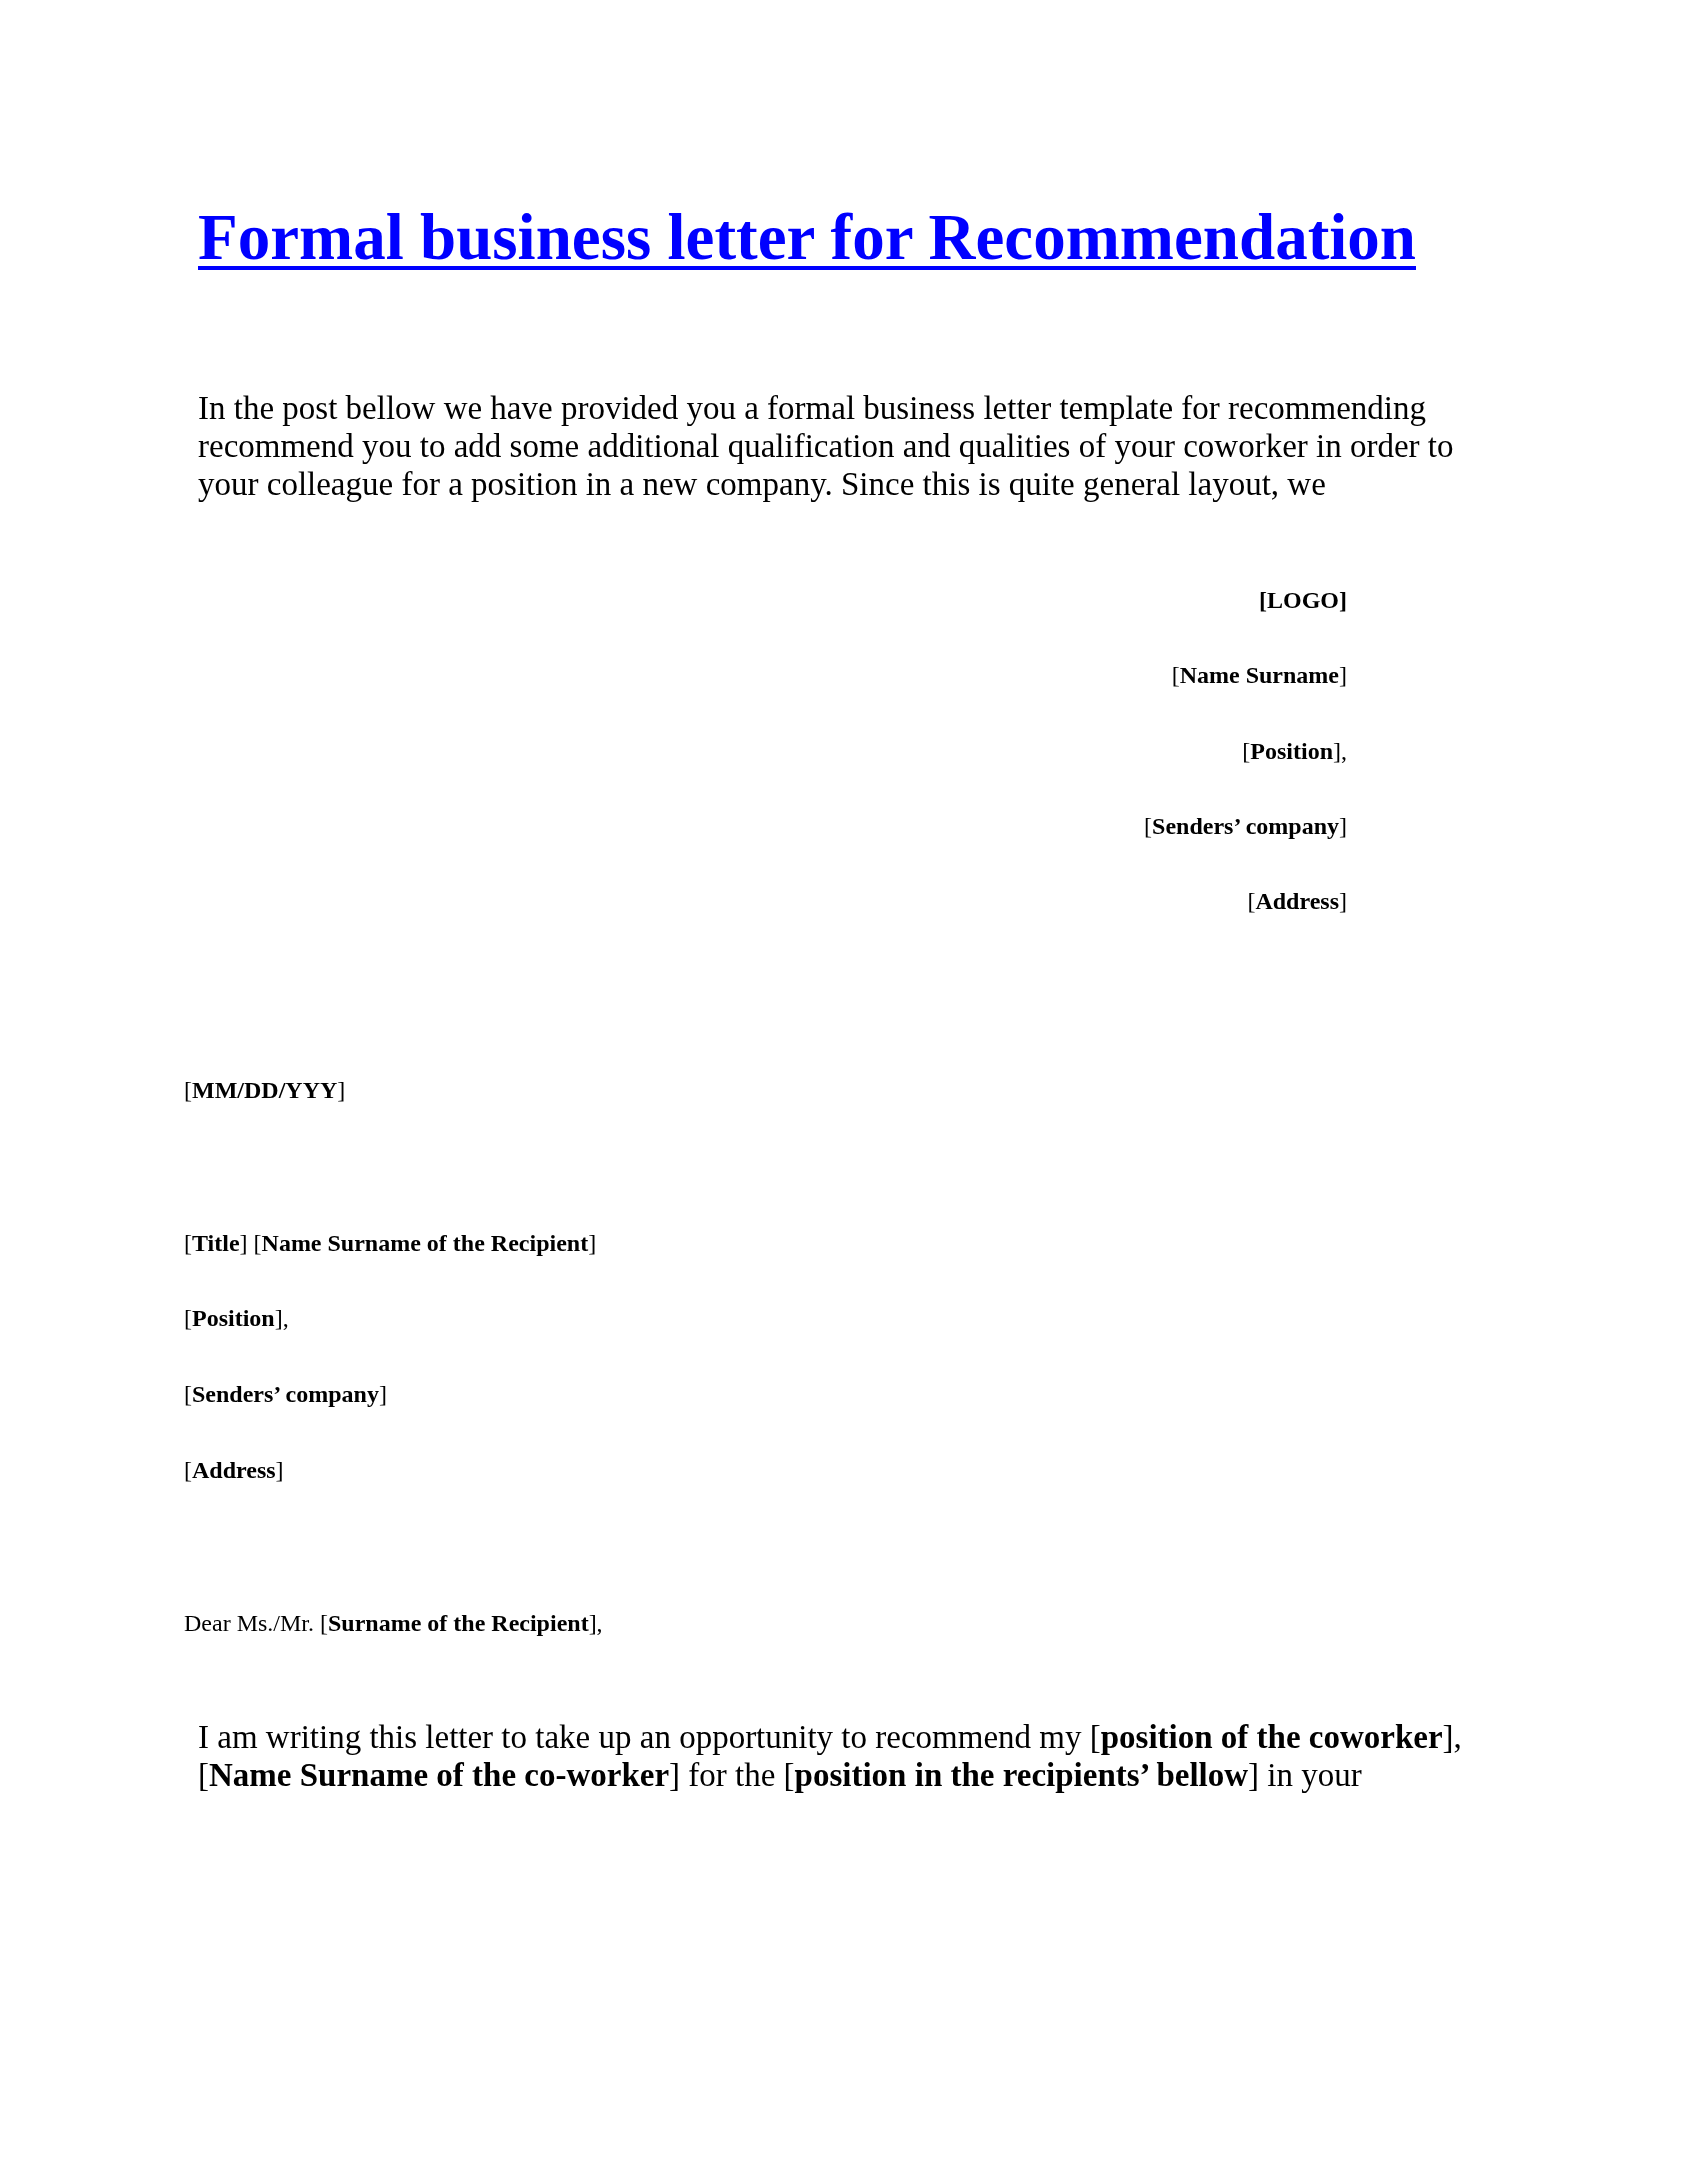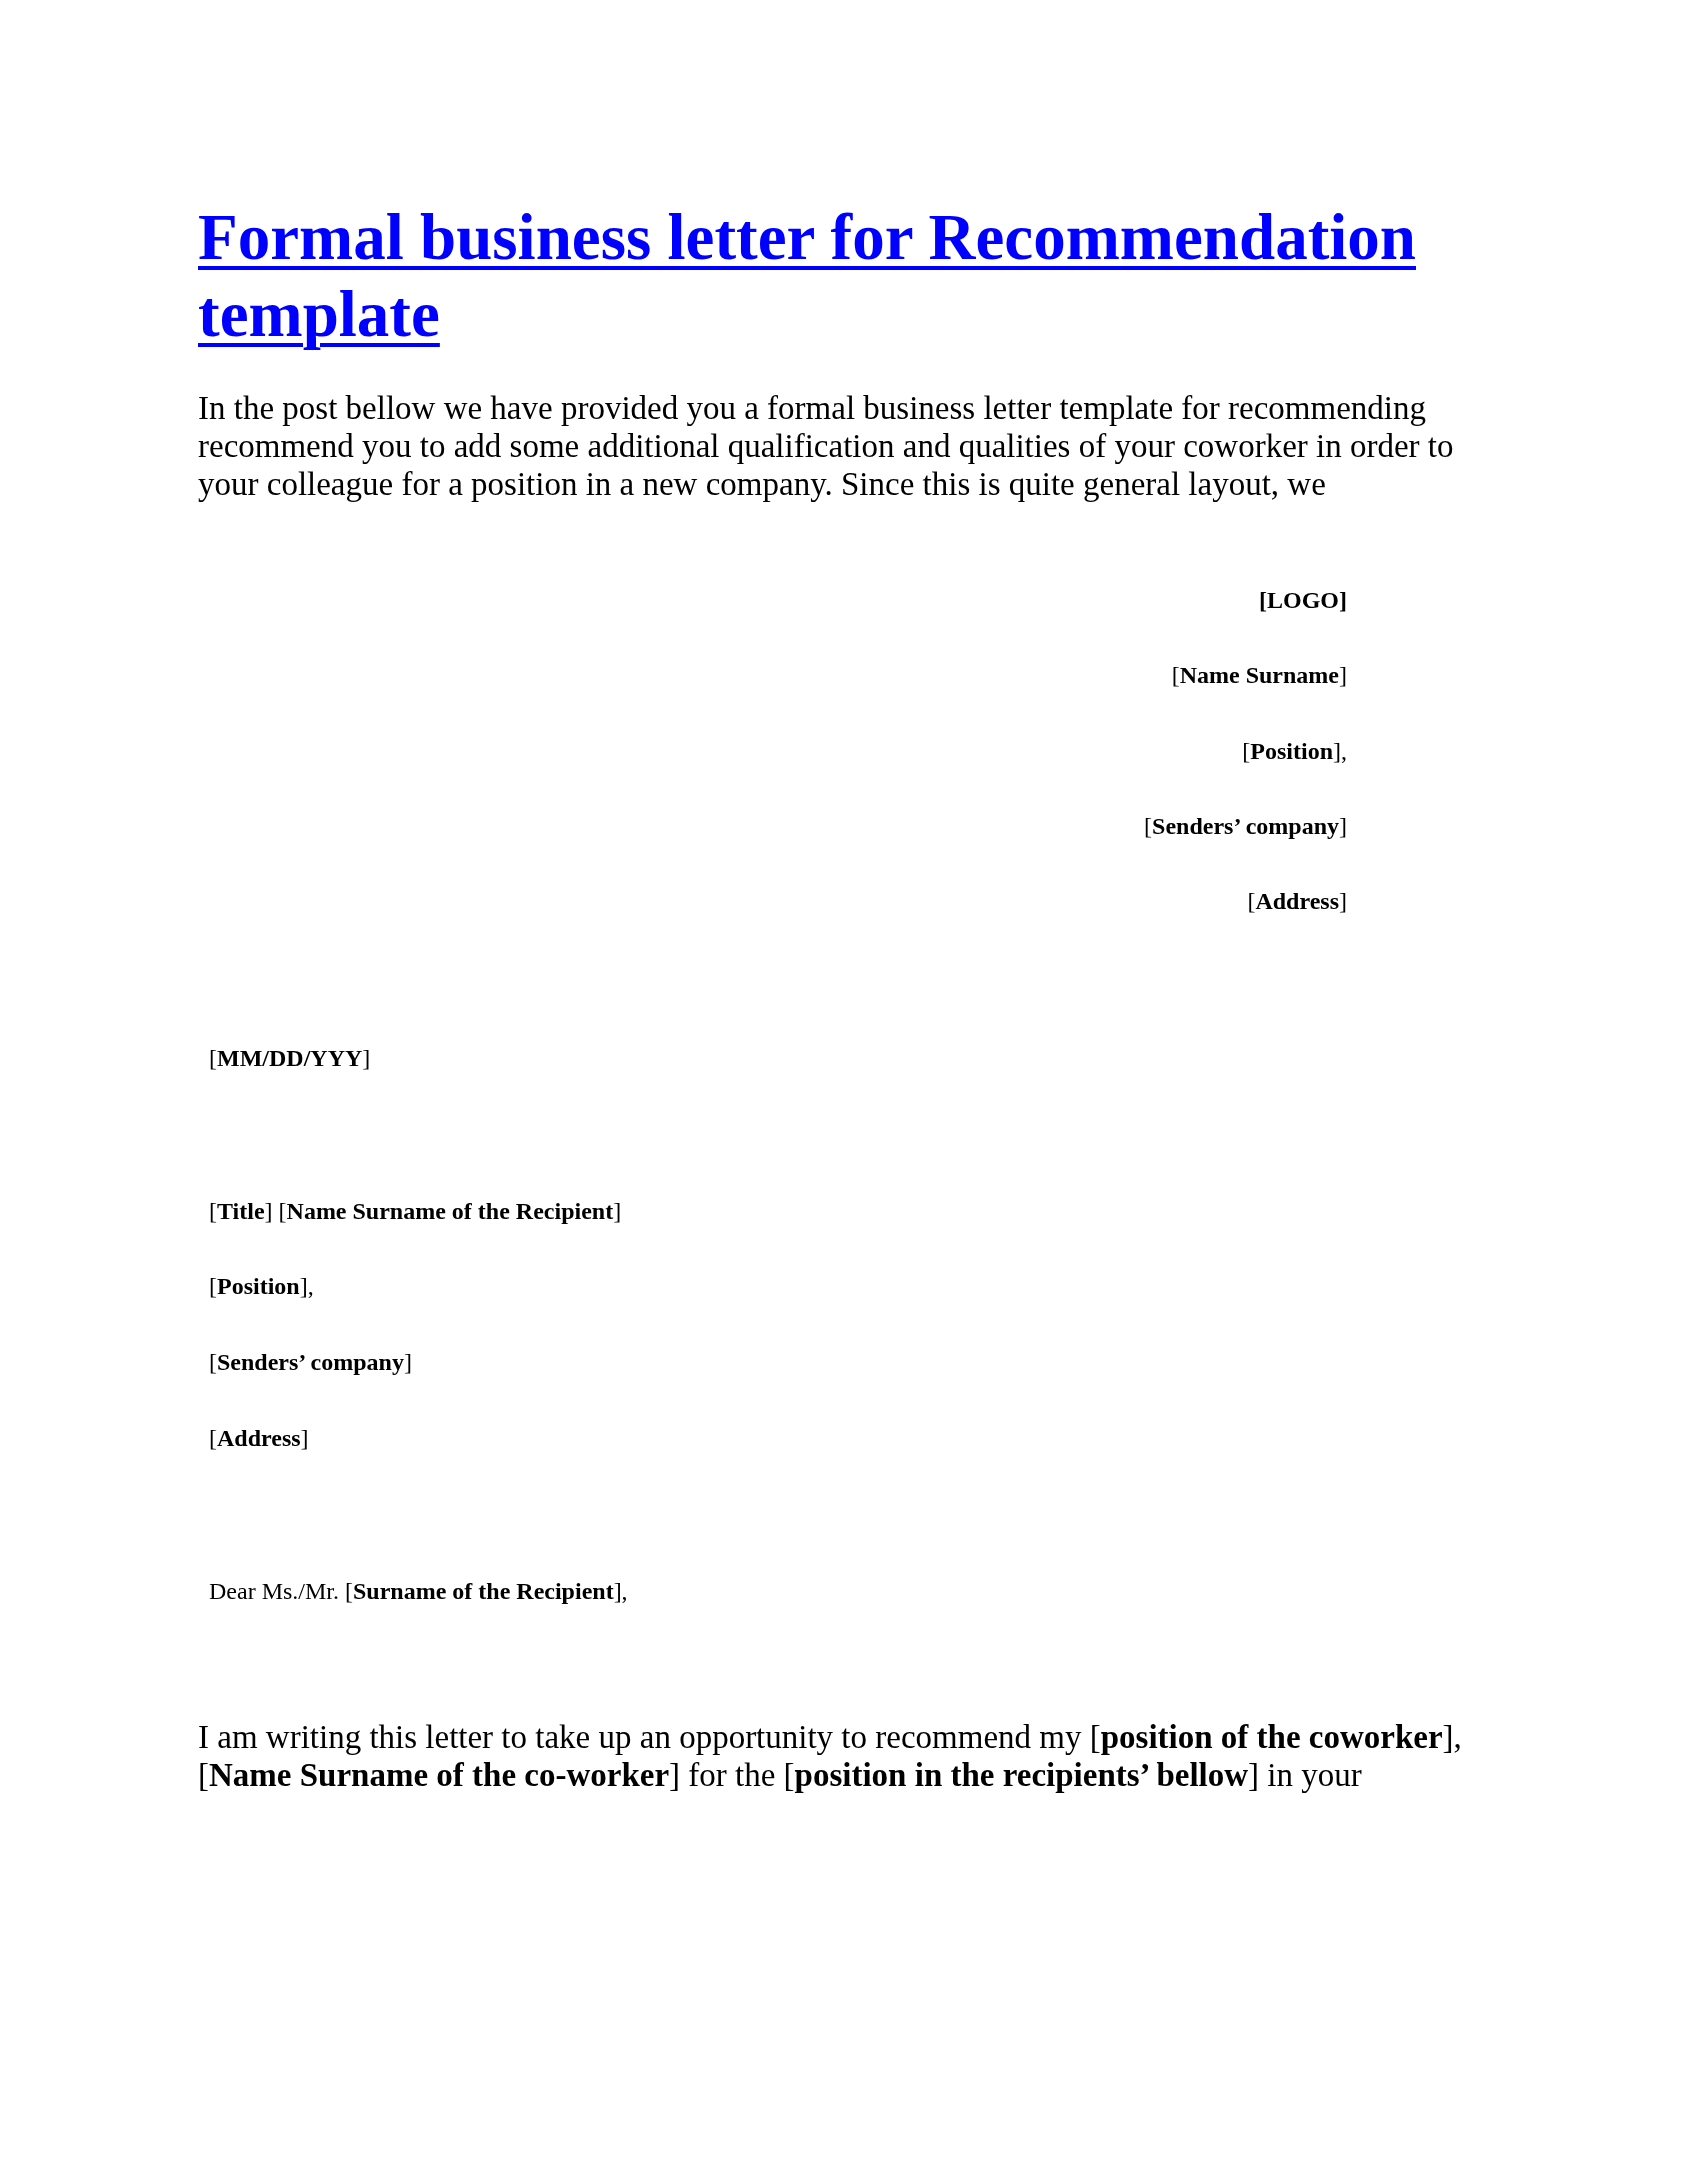--- a/index.html
+++ b/index.html
@@ -4,33 +4,33 @@
 <style>
   html, body { margin: 0; padding: 0; background: #ffffff; }
   body { width: 1683px; height: 2178px; position: relative; overflow: hidden;
          font-family: "Liberation Serif", "DejaVu Serif", serif; color: #000000; }
   .page { position: absolute; left: 0; top: 0; width: 1548px; height: 2178px; background: #ffffff; }
   .title { position: absolute; left: 198px; top: 199px; width: 1287px;
            font-size: 65px; line-height: 77px; font-weight: bold; color: #0000ff; margin: 0; }
   .title a { color: #0000ff; text-decoration: underline; text-decoration-thickness: 4px;
              text-underline-offset: 7px; text-decoration-color: #0000ff; }
   .line { position: absolute; font-size: 24px; line-height: 38px; white-space: nowrap; }
-  .left { left: 209px; }
+  .left { left: 184px; margin-top: 32px; }
   .right { right: 201px; text-align: right; }
   .para { position: absolute; left: 198px; font-size: 33px; line-height: 38px; white-space: nowrap; }
   .para div { display: block; }
   b { font-weight: bold; }
 </style>
 </head>
 <body>
 
 <div class="page">
 
   <h1 class="title">
-    <a><span>Formal business letter for Recommendation</span><br><span>template</span></a>
+    <a><span>Formal business letter for Recommendation</span><br></a>
   </h1>
 
   <div class="para" style="top:389px;">
     <div>In the post bellow we have provided you a formal business letter template for recommending</div>
     <div>recommend you to add some additional qualification and qualities of your coworker in order to</div>
     <div>your colleague for a position in a new company. Since this is quite general layout, we</div>
   </div>
 
   <div class="line right" style="top:581px;">
     <b>[LOGO]</b>

